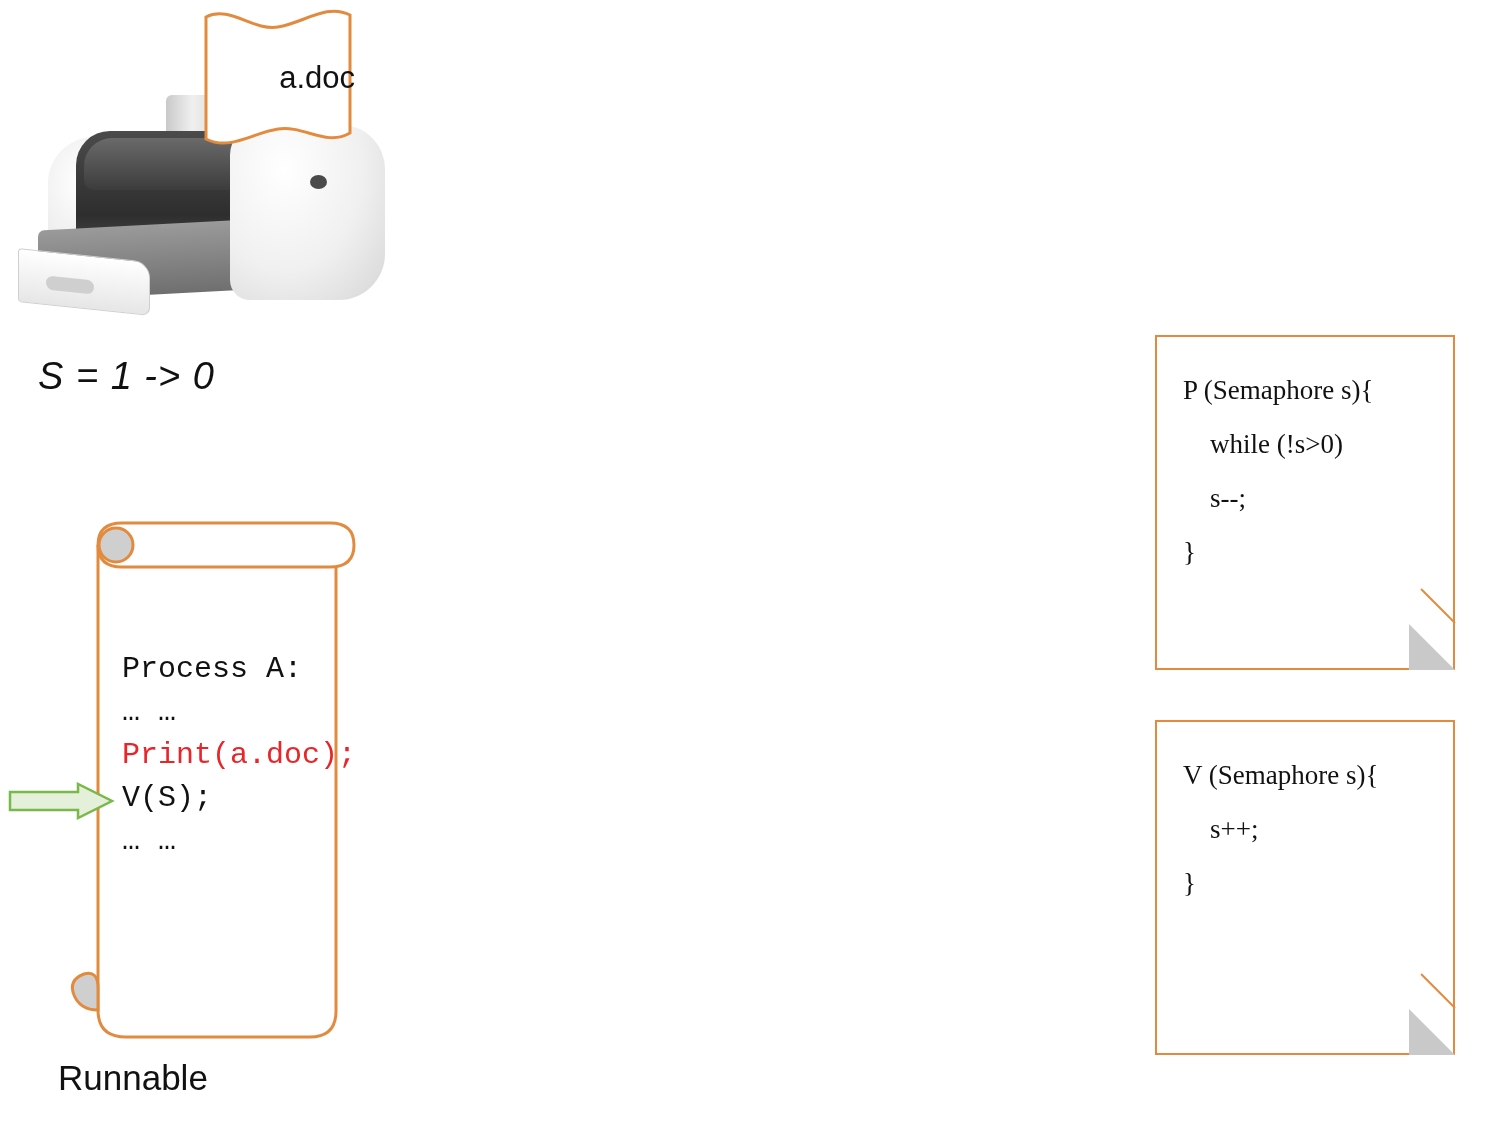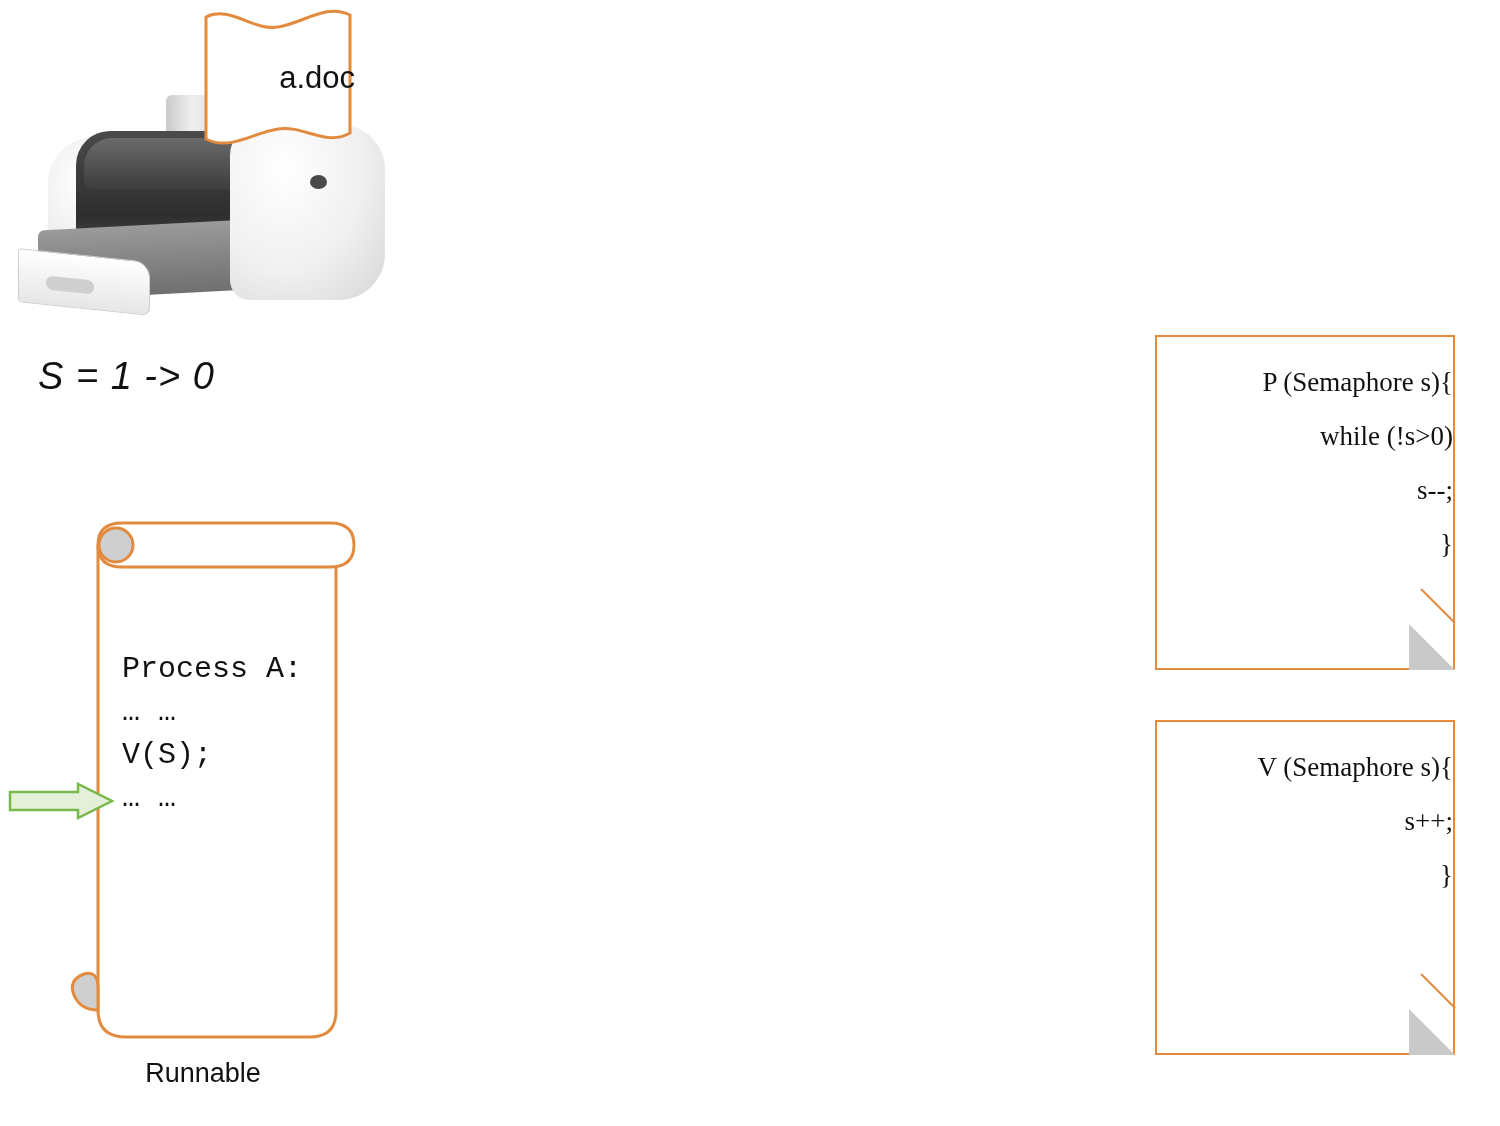--- a/index.html
+++ b/index.html
@@ -158,22 +158,22 @@
     line-height: 43px;
     color: #111;
     font-family: Liberation Mono, monospace;
   }
   .scroll-text .hl { color: #e8262a; }
   .runnable-label {
     position: absolute;
     left: 58px;
     top: 1058px;
     width: 290px;
-    text-align: center;
-    font-size: 27px;
+    text-align: left;
+    font-size: 35px;
     color: #111;
   }
 
   
   .green-arrow {
     position: absolute;
     left: 8px;
     top: 782px;
     width: 108px;
     height: 38px;
@@ -218,22 +218,21 @@
     top: 720px;
     width: 300px;
     height: 335px;
   }
   .code-line {
     font-size: 27px;
     line-height: 54px;
     white-space: pre;
   }
   .note-inner {
-    padding: 18px 0 0 26px;
-    text-align: right;
+    padding: 26px 0 0 26px;
   }
 </style>
 </head>
 <body>
 
 <div class="printer">
   <div class="tray-back"></div>
   <div class="body-left"></div>
   <div class="body-main"></div>
   <div class="front-slab"></div>
@@ -258,20 +257,21 @@
     <path d="M40 30 L40 495 Q40 522 68 522 L252 522 Q278 522 278 496 L278 40" fill="none" stroke="#e28b3f" stroke-width="3"></path>
 
     <path d="M40 30 Q40 8 64 8 L272 8 Q296 8 296 30 Q296 52 272 52 L64 52 Q40 52 40 30 Z" fill="#ffffff" stroke="#e28b3f" stroke-width="3"></path>
     <circle cx="58" cy="30" r="17" fill="#cfcfcf" stroke="#e28b3f" stroke-width="3"></circle>
 
     <path d="M40 495 Q22 495 16 480 Q10 465 26 459 Q40 455 40 473 Z" fill="#cfcfcf" stroke="#e28b3f" stroke-width="3"></path>
   </svg>
   <div class="scroll-text">
     <div>Process A:</div>
     <div>… …</div>
+    <div class="hl">Print(a.doc);</div>
     <div>V(S);</div>
     <div>… …</div>
   </div>
 </div>
 <div class="runnable-label">Runnable</div>
 
 <div class="green-arrow">
   <svg width="108" height="38" viewBox="0 0 108 38">
     <path d="M2 10 L70 10 L70 2 L104 19 L70 36 L70 28 L2 28 Z" fill="#e5f0da" stroke="#79b84a" stroke-width="2.5" stroke-linejoin="miter"></path>
   </svg>

